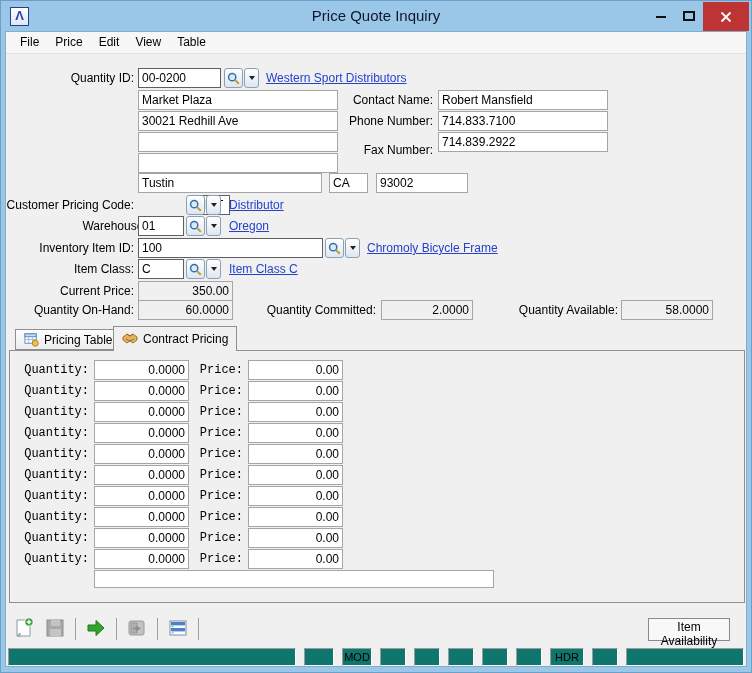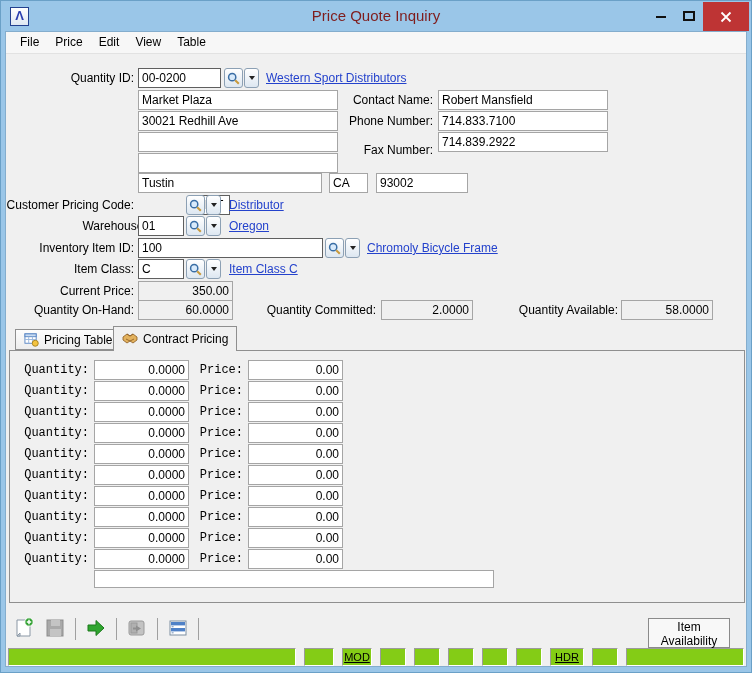--- a/index.html
+++ b/index.html
@@ -4,21 +4,21 @@
 <style>
   html,body{margin:0;padding:0;background:#fff;}
   *{box-sizing:border-box;}
   .window{position:relative;width:752px;height:673px;background:#9ac6e8;border:1px solid #6aa0c7;
           font-family:"Liberation Sans",sans-serif;overflow:hidden;}
   
   .titlebar{position:absolute;top:0;left:0;right:0;height:30px;}
   .app-icon{position:absolute;left:9px;top:6px;width:19px;height:19px;background:linear-gradient(#ffffff,#dfe8f2);
             border:1px solid #23418f;color:#2b3fb0;font-weight:bold;font-size:13px;text-align:center;line-height:16px;}
   .title{position:absolute;left:60px;right:60px;top:0;height:30px;text-align:center;line-height:30px;
-         font-size:15px;color:#7f1d1d;white-space:nowrap;}
+         font-size:15px;color:#0f172a;white-space:nowrap;}
   .win-btns{position:absolute;top:1px;right:2px;height:29px;display:flex;align-items:stretch;}
   .win-ctl{width:28px;border:none;background:transparent;position:relative;cursor:pointer;padding:0;}
   .glyph-min{position:absolute;left:9px;top:14px;width:10px;height:2px;background:#101010;}
   .glyph-max{position:absolute;left:8px;top:9px;width:12px;height:10px;border:2px solid #101010;background:transparent;}
   .btn-close{width:46px;border:none;background:#be3434;cursor:pointer;display:flex;align-items:center;justify-content:center;}
   
   .content{position:absolute;top:30px;left:4px;right:4px;bottom:5px;background:#f0f0f0;border:1px solid #84adcd;}
   .menubar{position:absolute;top:0;left:0;right:0;height:22px;background:#f7f7f7;border-bottom:1px solid #e2e2e2;
            display:flex;align-items:stretch;padding-left:6px;}
   .menu-item{font-size:12px;line-height:21px;padding:0 8px;color:#000;cursor:default;}
@@ -41,25 +41,25 @@
   .tab{position:absolute;display:flex;align-items:center;gap:5px;padding:0 8px;font-size:12px;
        border:1px solid #8f8f8f;background:linear-gradient(#fdfdfd,#ededed);cursor:pointer;white-space:nowrap;}
   .tab.active{background:#f0f0f0;border-bottom:none;z-index:3;}
   .tab-panel{position:absolute;left:3px;top:295px;width:736px;height:253px;border:1px solid #8f8f8f;background:#f0f0f0;}
   .crow{position:absolute;left:0;width:400px;height:20px;}
   .crow .lbl{top:0;font-family:Liberation Mono, monospace;}
   
   .toolbar{position:absolute;left:5px;top:560px;height:28px;display:flex;align-items:center;gap:5px;}
   .tb-btn{width:26px;height:26px;border:none;background:transparent;padding:1px;cursor:pointer;}
   .tb-sep{width:1px;height:22px;background:#a0a0a0;margin:0 2px;}
-  .ia-btn{position:absolute;left:642px;top:563px;width:82px;height:30px;border:1px solid #8a8a8a;
+  .ia-btn{position:absolute;left:642px;top:563px;width:82px;height:23px;border:1px solid #8a8a8a;
           background:#f8f8f8;font:12px "Liberation Sans",sans-serif;cursor:pointer;}
   .statusbar{position:absolute;left:2px;right:2px;top:593px;height:18px;display:flex;gap:8px;}
-  .sb{border:1px solid;border-color:#9b9b9b #ffffff #ffffff #9b9b9b;background:#84cc16;font-size:11px;
-      display:flex;align-items:center;justify-content:center;color:#000;text-decoration:underline;}
+  .sb{border:1px solid;border-color:#9b9b9b #ffffff #ffffff #9b9b9b;background:#0f766e;font-size:11px;
+      display:flex;align-items:center;justify-content:center;color:#000;}
   .sb-flex{flex:1;}
   .sb-a{width:30px;} .sb-b{width:26px;} .sb-mod{width:30px;} .sb-hdr{width:34px;} .sb-end{width:118px;}
 </style>
 </head>
 <body>
 
 <div class="window">
 
   <div class="titlebar">
     <div class="app-icon">Λ</div>

